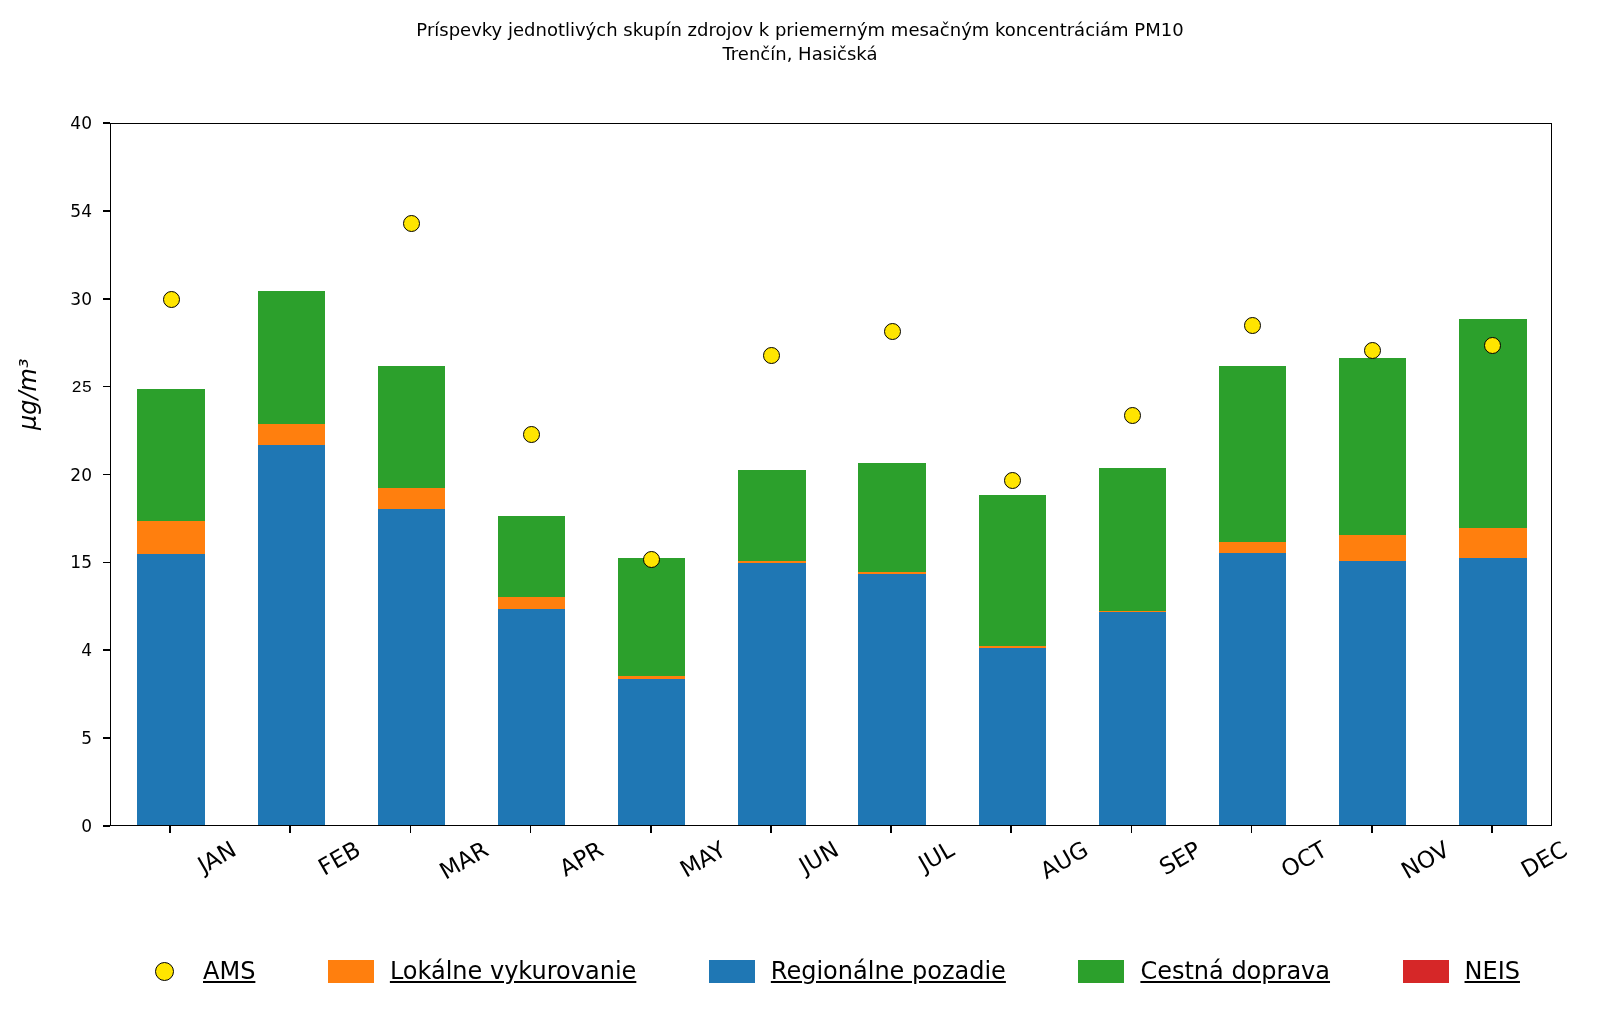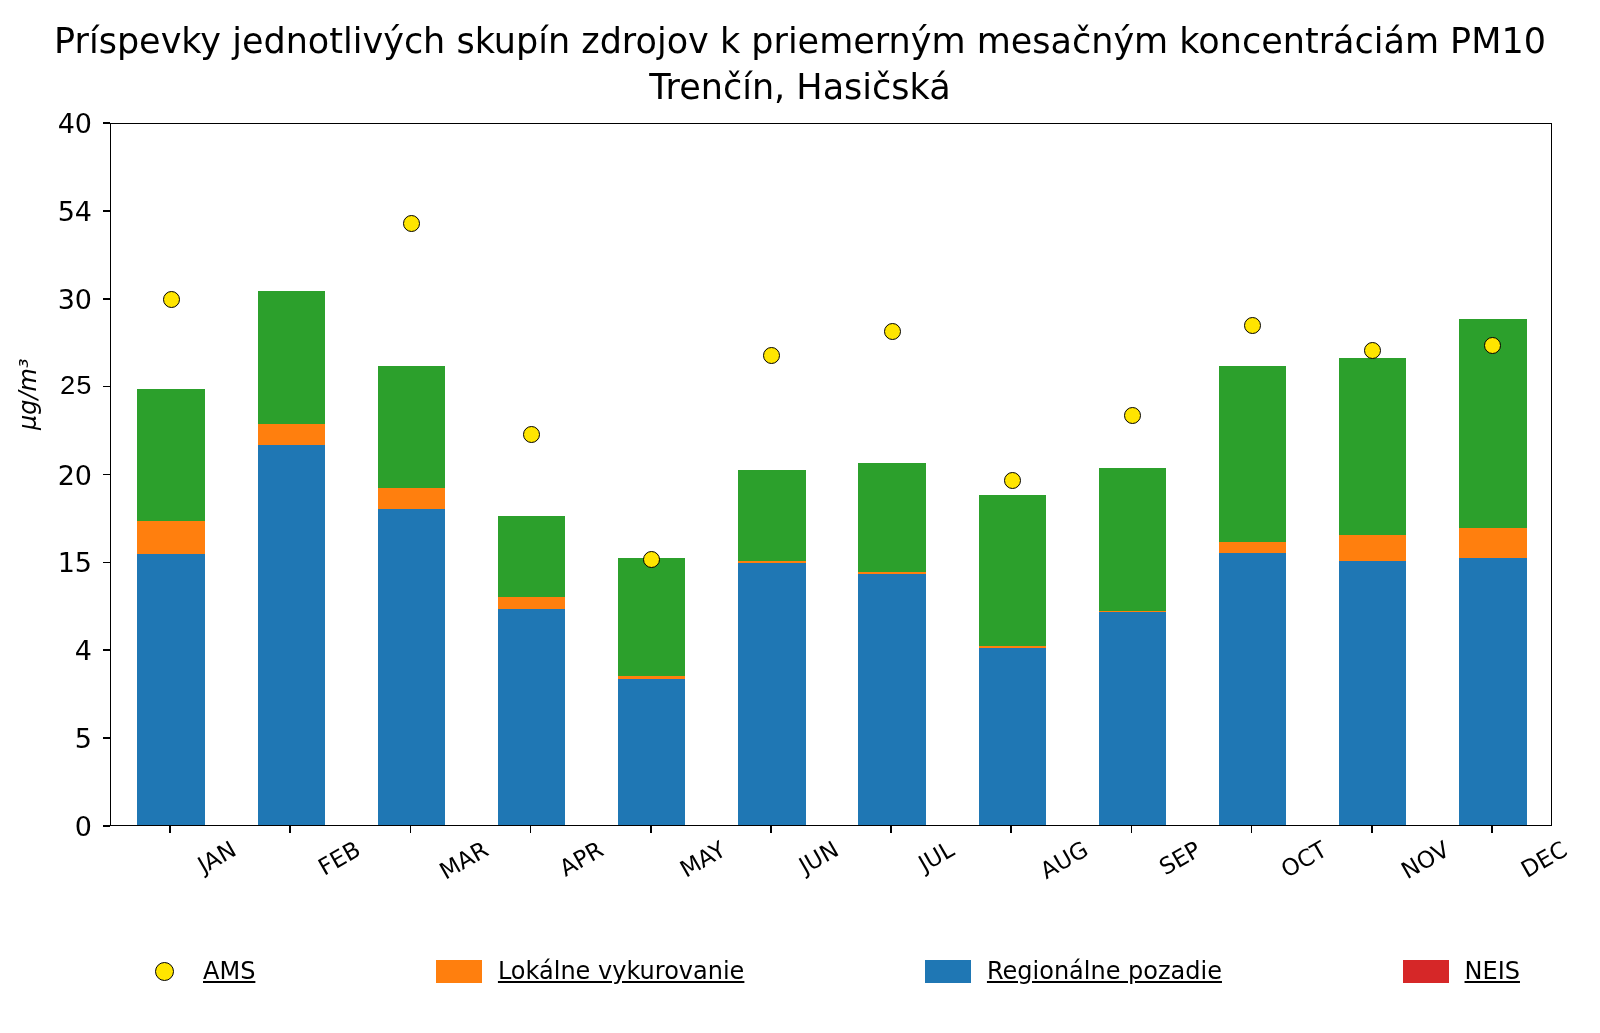--- a/index.html
+++ b/index.html
@@ -19,21 +19,21 @@
     width: 1600px;
     height: 1033px;
   }
   
   #chart-title {
     position: absolute;
     left: 0;
     top: 18px;
     width: 1600px;
     text-align: center;
-    font-size: 35px;
+    font-size: 18px;
     line-height: 1.32;
     color: #000;
     white-space: pre-line;
   }
   
   #plot-area {
     position: absolute;
     left: 110px;
     top: 123px;
     width: 1442px;
@@ -66,21 +66,21 @@
     border-radius: 50%;
     background: #ffe500;
     border: 1.6px solid #000;
     box-sizing: border-box;
   }
   #y-ticks .tick-row {
     position: absolute;
     left: 0;
     width: 92px;
     text-align: right;
-    font-size: 27px;
+    font-size: 17px;
     transform: translateY(-50%);
   }
   .tick-mark {
     position: absolute;
     width: 7px;
     height: 1.6px;
     background: #000;
     left: 103px;
   }
   #y-axis-label {
@@ -289,18 +289,22 @@
       </div>
       <div class="legend-item">
         <span class="legend-swatch" style="background: rgb(255, 127, 14);"></span>
         <span>Lokálne vykurovanie</span>
       </div>
       <div class="legend-item">
         <span class="legend-swatch" style="background: rgb(31, 119, 180);"></span>
         <span>Regionálne pozadie</span>
       </div>
       <div class="legend-item">
+        <span class="legend-swatch" style="background: rgb(44, 160, 44);"></span>
+        <span>Cestná doprava</span>
+      </div>
+      <div class="legend-item">
         <span class="legend-swatch" style="background: rgb(214, 39, 40);"></span>
         <span>NEIS</span>
       </div>
     </div>
 
 </div>
 
 </body></html>

